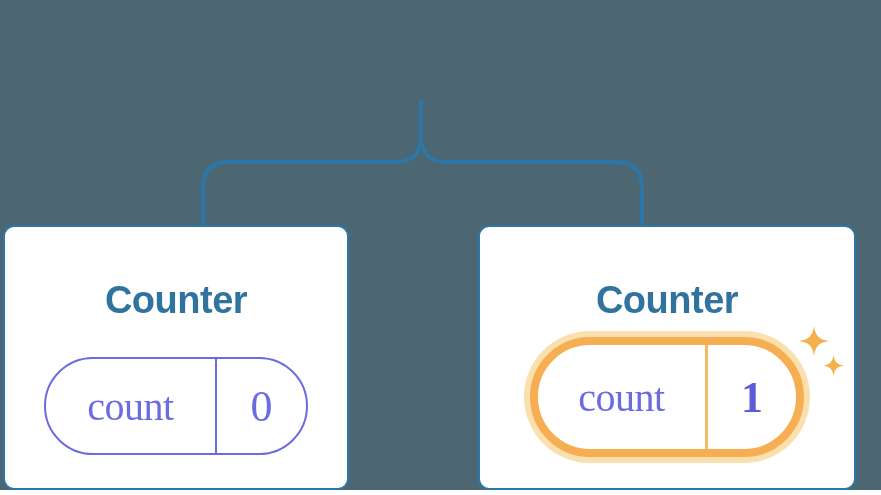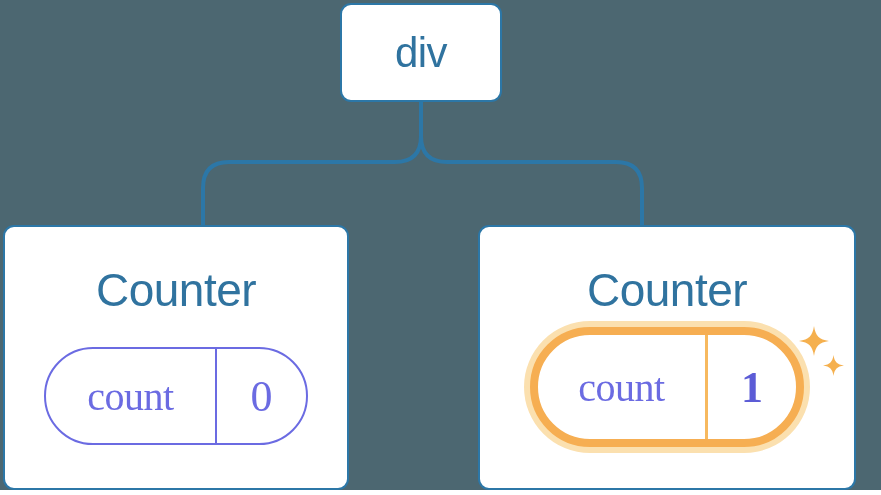--- a/index.html
+++ b/index.html
@@ -29,22 +29,22 @@
 
   .card{
     position:absolute;z-index:2;top:225px;height:265px;
     background:var(--card-bg);border:2px solid var(--line-blue);border-radius:11px;
     display:flex;flex-direction:column;align-items:center;
   }
   .card-left{left:3px;width:346px;}
   .card-right{left:478px;width:378px;}
 
   .card-title{
-    margin-top:38px;height:50px;line-height:50px;
-    color:var(--text-blue);font-size:46px;font-weight:400;letter-spacing:-0.5px;
+    margin-top:48px;height:50px;line-height:50px;
+    color:var(--text-blue);font-size:38px;font-weight:700;letter-spacing:-0.5px;
   }
 
   .pill{
     display:flex;align-items:stretch;background:var(--card-bg);
     border-radius:999px;overflow:hidden;font-family:Liberation Serif, serif;
   }
   .pill-plain{
     margin-top:32px;width:264px;height:98px;border:2px solid var(--purple);
   }
   .pill-highlight{
@@ -75,23 +75,20 @@
 </head>
 <body>
 
 <div class="stage">
 
   <svg class="connectors" viewBox="0 0 881 495" xmlns="http://www.w3.org/2000/svg" aria-hidden="true">
     <path d="M421 100 L421 136 Q421 162 395 162 L229 162 Q203 162 203 188 L203 226"></path>
     <path d="M421 136 Q421 162 447 162 L616 162 Q642 162 642 188 L642 226"></path>
   </svg>
 
-  <div class="node-root">
-    <span>div</span>
-  </div>
 
   <div class="card card-left">
     <div class="card-title">Counter</div>
     <div class="pill pill-plain">
       <div class="pill-label">count</div>
       <div class="pill-value">0</div>
     </div>
   </div>
 
   <div class="card card-right">

